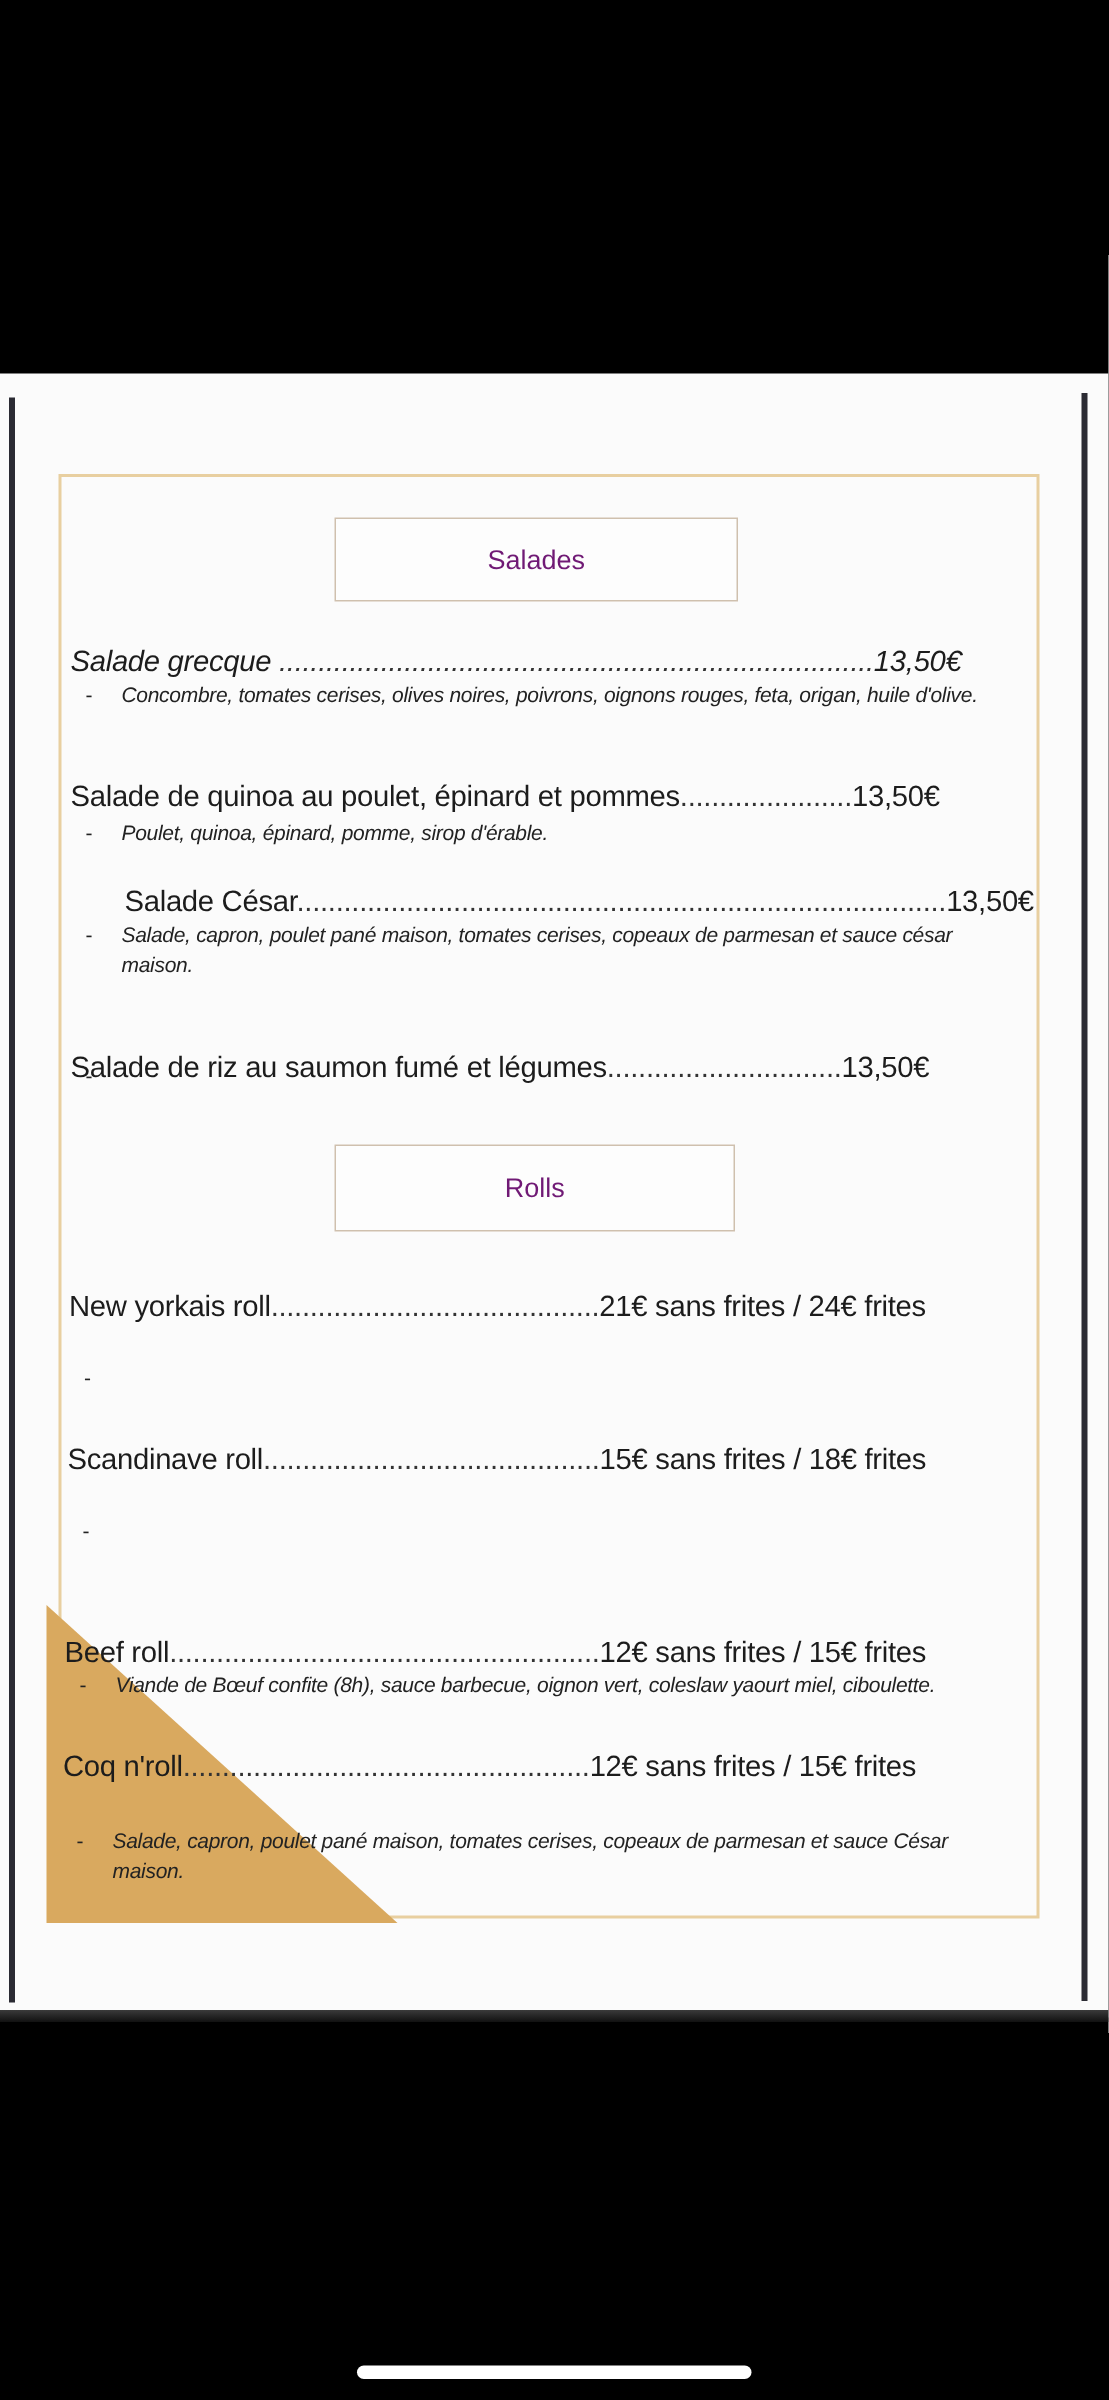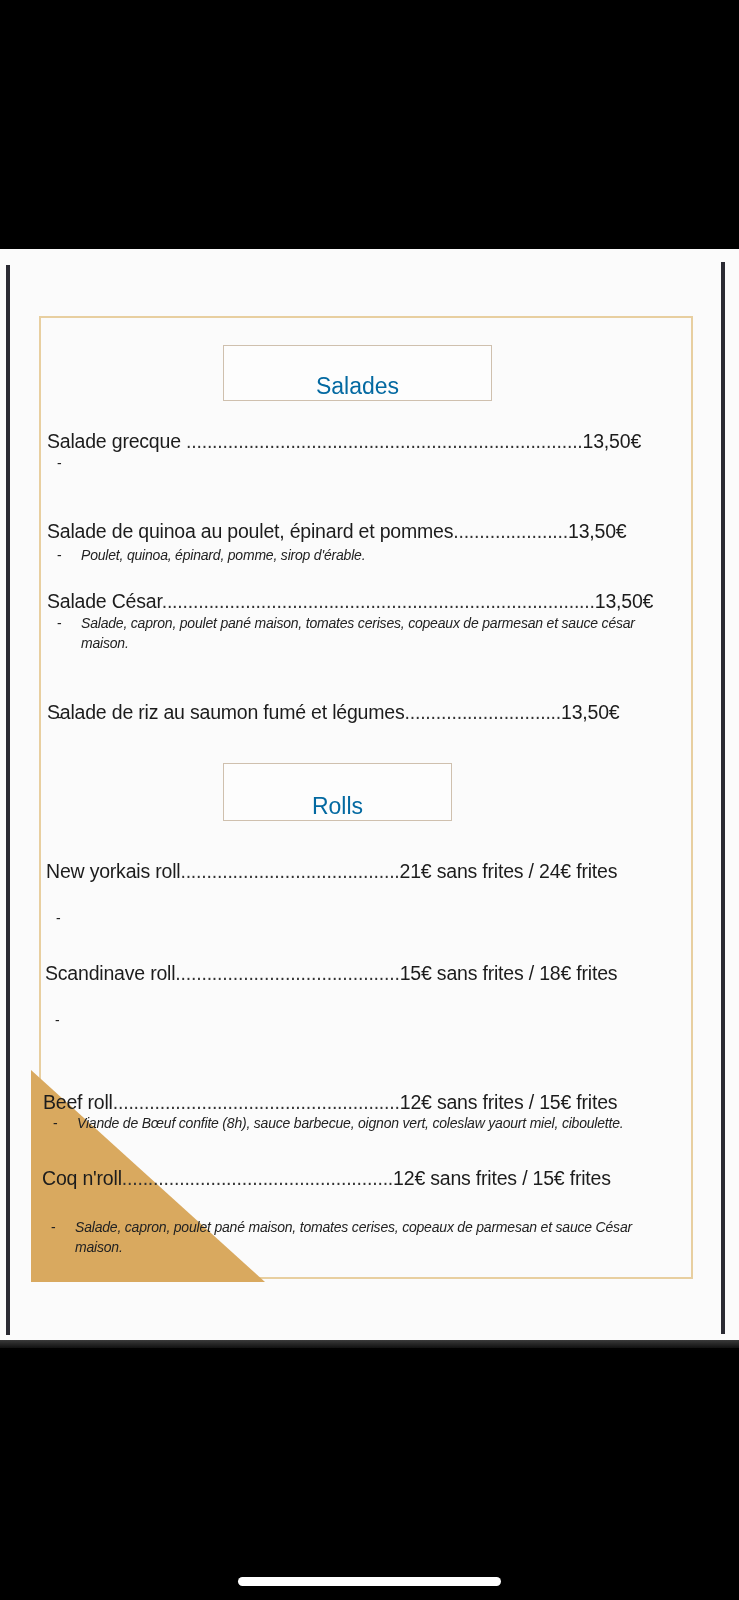--- a/index.html
+++ b/index.html
@@ -26,22 +26,22 @@
       position: absolute; left: 39px; top: 316px; width: 654px; height: 963px;
       border: 2px solid #e8cfa0; box-sizing: border-box;
     }
     .corner-triangle {
       position: absolute; left: 31px; top: 1070px; width: 0; height: 0;
       border-left: 234px solid #d9a95f;
       border-top: 212px solid transparent;
     }
     .section-box {
       position: absolute; border: 1.5px solid #cfc0ae; background: #fdfdfd;
-      display: flex; align-items: flex-end; justify-content: center;
-      font-size: 23px; color: #0369a1; box-sizing: border-box;
+      display: flex; align-items: center; justify-content: center;
+      font-size: 18px; color: #701a75; box-sizing: border-box;
     }
     .item-title {
       position: absolute; left: 47px; font-size: 19.5px; color: #1c1c1c; white-space: nowrap;
       letter-spacing: -0.2px;
     }
     .item-title .dots { color: #333; }
     .item-desc {
       position: absolute; font-size: 14px; font-style: italic; color: #222; line-height: 20px;
       letter-spacing: -0.2px;
     }
@@ -61,51 +61,52 @@
 <div class="binder-right"></div>
 <div class="bottom-edge"></div>
 
 <div class="frame"></div>
 <div class="corner-triangle"></div>
 
 <div class="section-box" style="left:223px; top:345px; width:269px; height:56px;">
   <span>Salades</span>
 </div>
 
-<div class="item-title" style="top:430px;">
+<div class="item-title" style="top:430px;font-style:italic;">
   <span>Salade grecque</span><span class="dots"> ............................................................................</span><span>13,50€</span>
 </div>
 <div class="item-desc" style="left:81px; top:453px; width:600px;">
   <span class="dash">-</span>
+  <span>Concombre, tomates cerises, olives noires, poivrons, oignons rouges, feta, origan, huile d'olive.</span>
 </div>
 
 <div class="item-title" style="top:520px;">
   <span>Salade de quinoa au poulet, épinard et pommes</span><span class="dots">......................</span><span>13,50€</span>
 </div>
 <div class="item-desc" style="left:81px; top:545px; width:600px;">
   <span class="dash">-</span>
   <span>Poulet, quinoa, épinard, pomme, sirop d'érable.</span>
 </div>
 
-<div class="item-title" style="top:590px;">
+<div class="item-title" style="top:590px;margin-left:36px;">
   <span>Salade César</span><span class="dots">...................................................................................</span><span>13,50€</span>
 </div>
 <div class="item-desc" style="left:81px; top:613px; width:585px;">
   <span class="dash">-</span>
   <span>Salade, capron, poulet pané maison, tomates cerises, copeaux de parmesan et sauce césar maison.</span>
 </div>
 
 <div class="item-title" style="top:682px;margin-top:19px;">
   <span>Salade de riz au saumon fumé et légumes</span><span class="dots">..............................</span><span>13,50€</span>
 </div>
 <div class="item-desc" style="left:81px; top:707px; width:620px;">
   <span class="dash">-</span>
 </div>
 
-<div class="section-box" style="left:223px; top:763px; width:229px; height:58px;">
+<div class="section-box" style="left:223px; top:763px; width:267px; height:58px;">
   <span>Rolls</span>
 </div>
 
 <div class="item-title" style="left:46px; top:860px;">
   <span>New yorkais roll</span><span class="dots">..........................................</span><span>21€ sans frites / 24€ frites</span>
 </div>
 <div class="item-desc" style="left:80px; top:908px; width:585px;">
   <span class="dash">-</span>
 </div>
 

